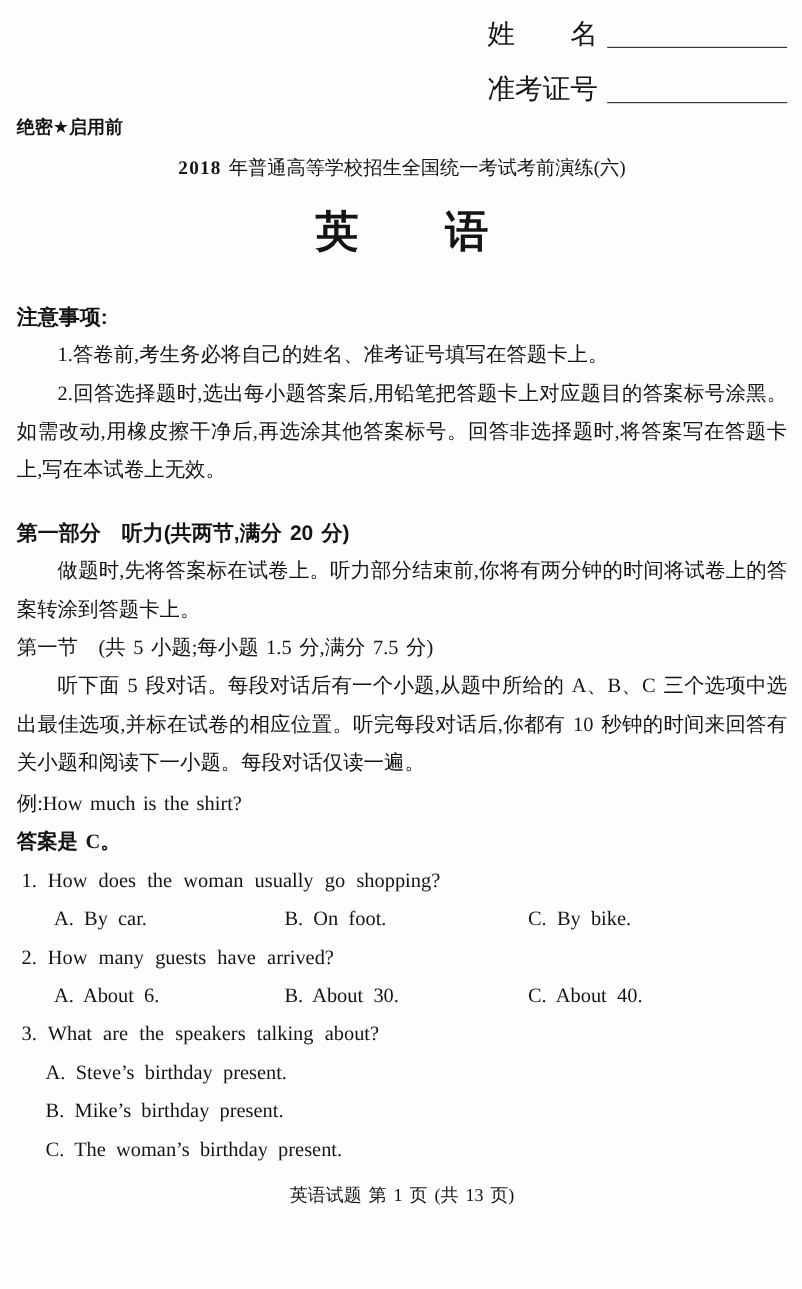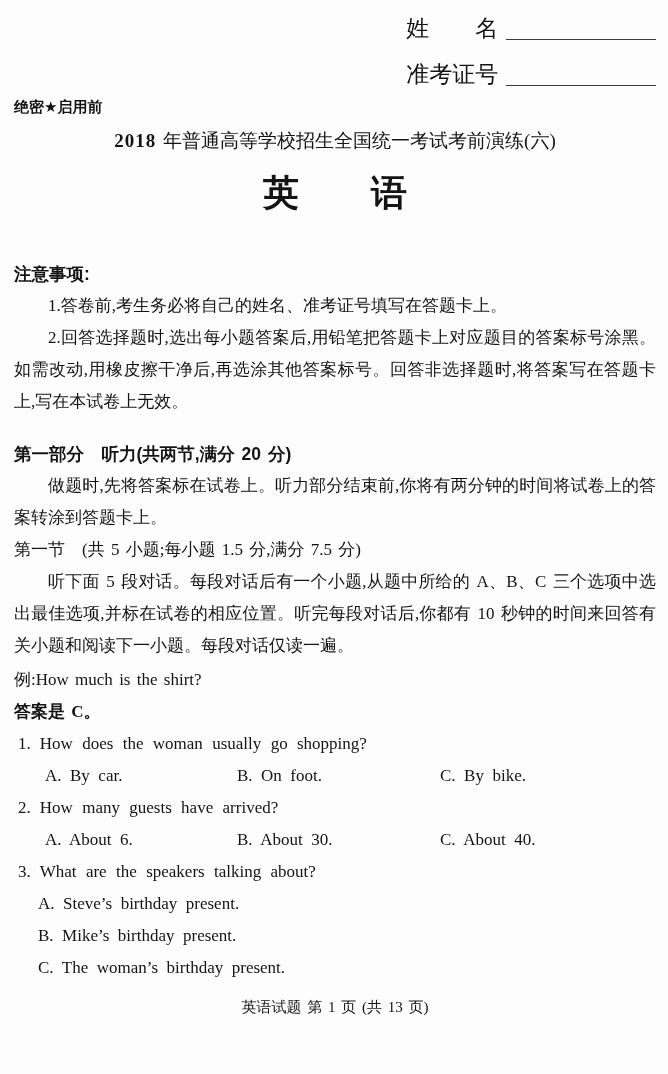--- a/index.html
+++ b/index.html
@@ -23,30 +23,30 @@
     display: inline-block; width: 150px; height: 1em;
     border-bottom: 1.6px solid #3a3a3a; vertical-align: -4px;
   }
 
   .classified {
     margin-top: 8px;
     font-family: "Liberation Sans", "DejaVu Sans", sans-serif;
     font-weight: bold; font-size: 15px; line-height: 18px;
   }
 
-  .exam-title { margin-top: 8px; text-align: center; font-size: 19px; line-height: 34px; }
+  .exam-title { margin-top: 8px; text-align: center; font-size: 16px; line-height: 34px; }
   .exam-title .year { font-weight: bold; letter-spacing: 1px; }
 
   .subject {
     margin-top: 12px; text-align: center;
     font-size: 36px; font-weight: bold; line-height: 46px;
   }
 
   .notice-heading {
-    margin-top: 42px;
+    margin-top: 32px;
     font-family: "Liberation Sans", "DejaVu Sans", sans-serif;
     font-weight: bold; font-size: 17.5px; line-height: 32px;
   }
   p.body { margin: 0; line-height: 32px; text-align: justify; }
   p.indent { text-indent: 34px; }
 
   .section-heading {
     margin-top: 20px;
     font-family: "Liberation Sans", "DejaVu Sans", sans-serif;
     font-weight: bold; font-size: 17.5px; line-height: 32px;

